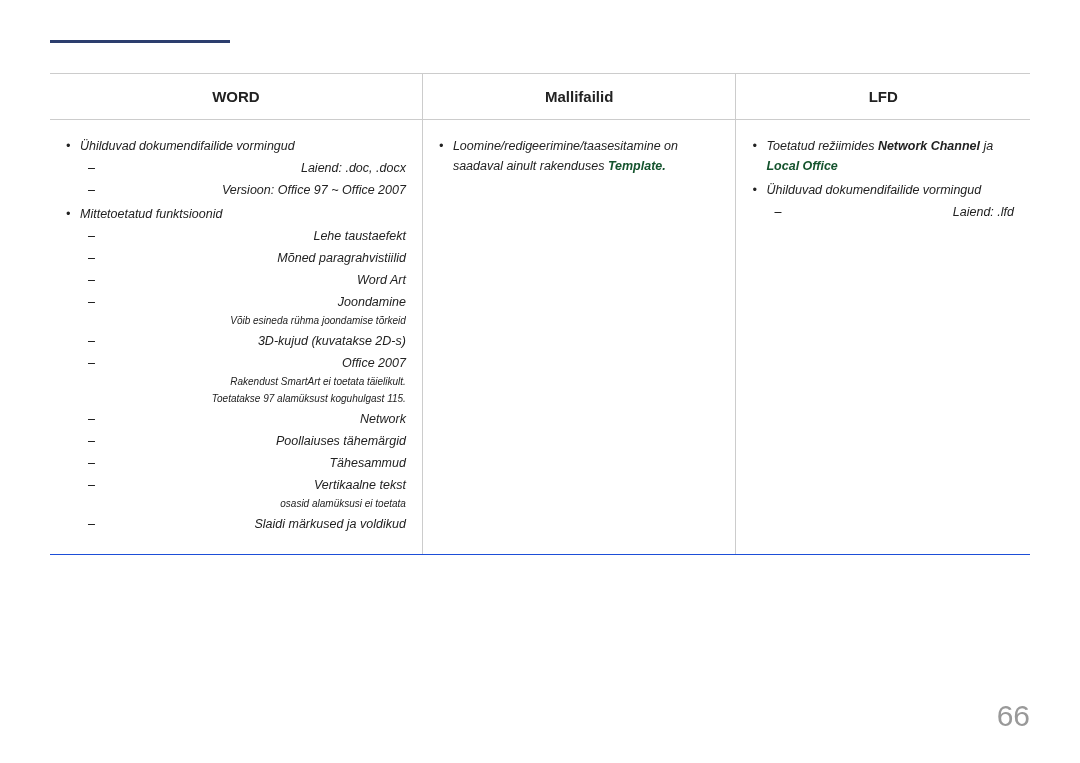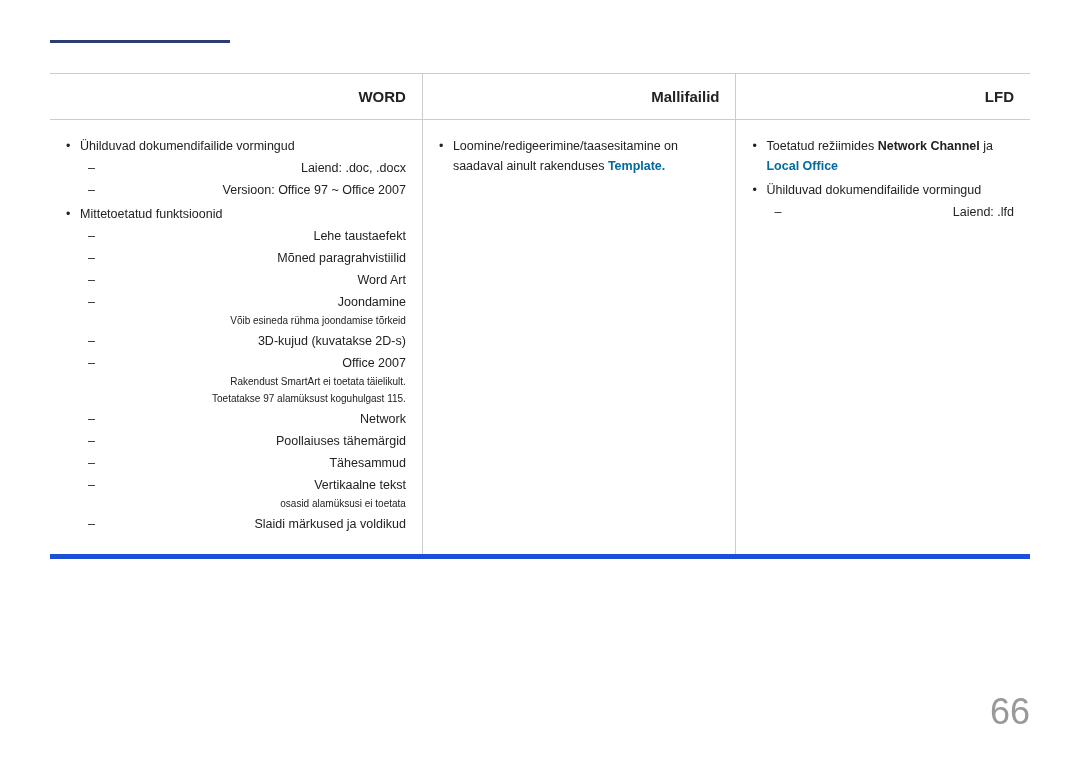--- a/index.html
+++ b/index.html
@@ -41,33 +41,34 @@
 
     .table-wrapper {
       width: 100%;
       border-collapse: collapse;
     }
 
     .table-wrapper th {
       font-size: 15px;
       font-weight: 700;
       color: #222222;
-      text-align: right;
+      text-align: center;
       padding: 14px 16px 14px 16px;
       border-bottom: 1px solid #cccccc;
       vertical-align: bottom;
     }
 
     .table-wrapper td {
       vertical-align: top;
       padding: 16px 16px;
-      border-bottom: 5px solid #1d4ed8;
+      border-bottom: 1px solid #1d4ed8;
       border-right: 1px solid #cccccc;
       font-size: 12.5px;
       line-height: 1.6;
+      font-style: italic;
     }
 
     .table-wrapper td:last-child {
       border-right: none;
     }
 
     .table-wrapper th:not(:last-child) {
       border-right: 1px solid #cccccc;
     }
 
@@ -119,29 +120,29 @@
       padding-left: 16px;
       margin-top: 1px;
       font-size: 10px;
     }
 
     .bold-text {
       font-weight: 700;
     }
 
     .orange-text {
-      color: #0369a1;
+      color: #14532d;
       font-weight: 700;
     }
 
     .page-number {
       position: absolute;
       bottom: 30px;
       right: 50px;
-      font-size: 36px;
+      font-size: 30px;
       color: #999999;
       font-weight: 300;
     }
   </style>
 </head>
 <body>
 
 <div class="page-container">
   <div class="top-bar"></div>
   <hr class="horizontal-rule">

